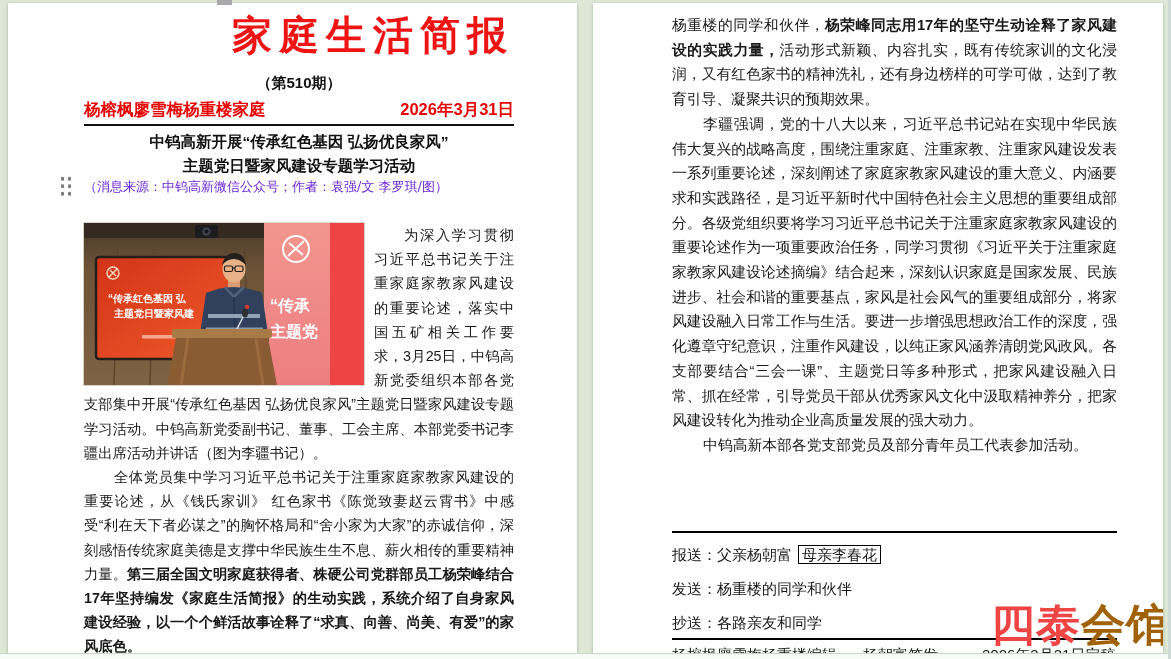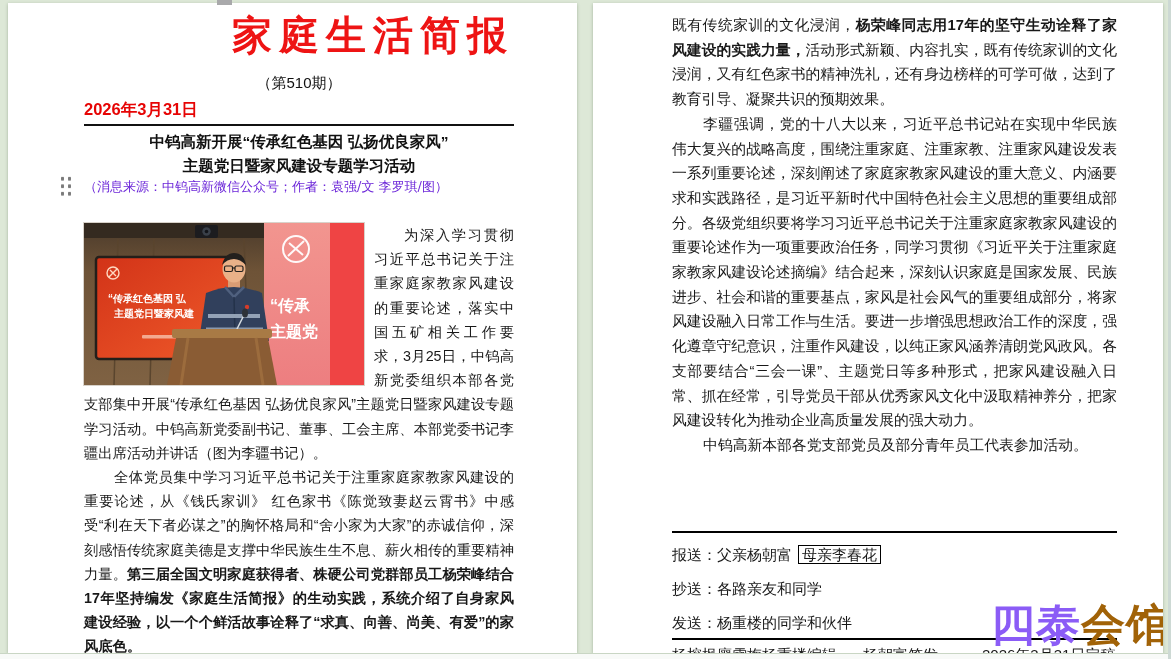--- a/index.html
+++ b/index.html
@@ -15,21 +15,21 @@
   .top-chip{position:absolute;left:217px;top:0;width:15px;height:5px;background:#a9a9ab;}
   .drag-handle{position:absolute;left:50px;top:171px;width:15px;height:22px;
         background-image:radial-gradient(#7b7b7b 1.6px,rgba(0,0,0,0) 1.9px);
         background-size:7px 7.5px;background-position:1px 1px;cursor:move;}
 
   
   .mast-title{position:absolute;left:76px;right:63px;top:6px;text-align:right;
         font-family:"DejaVu Serif","Liberation Serif",serif;font-weight:bold;
         font-size:40px;line-height:52px;color:#ee1414;letter-spacing:7px;}
   .issue{position:absolute;left:76px;right:63px;top:71px;text-align:center;
-        font-weight:normal;font-size:15px;color:#111;}
+        font-weight:bold;font-size:15px;color:#111;}
   .red-row{position:absolute;left:76px;right:63px;top:96px;display:flex;
         justify-content:space-between;font-weight:bold;font-size:16.5px;color:#e60404;}
   .mast-rule{position:absolute;left:76px;right:63px;top:121px;border-top:2px solid #111;}
   .headline{position:absolute;left:76px;right:63px;text-align:center;
         font-weight:bold;font-size:15.5px;color:#111;line-height:23px;}
   .hl1{top:127px;} .hl2{top:151px;}
   .source{position:absolute;left:76px;right:63px;top:175px;text-align:left;
         font-size:13px;color:#6d28d9;font-family:"DejaVu Serif","Liberation Serif",serif;}
 
   
@@ -51,29 +51,30 @@
   .foot-line{line-height:25px;margin-top:9px;}
   .boxed{border:1px solid #000;padding:0 3px;margin-left:6px;}
   .editors-line{line-height:25px;margin-top:2px;display:flex;}
   .editors-line span{margin-right:0;}
   .gap1{width:26px;} .gap2{width:44px;}
   .circ{line-height:21px;text-align:right;padding-right:28px;font-size:14.5px;}
 
   
   .watermark{position:absolute;right:-8px;bottom:-2px;font-size:44px;font-weight:bold;
         letter-spacing:1px;white-space:nowrap;pointer-events:none;}
-  .wm-blue{color:#8b5cf6;} .wm-orange{color:#a16207;}
+  .wm-blue{color:#ef4444;} .wm-orange{color:#a16207;}
 </style>
 </head>
 <body>
 
 <div class="page page-left">
   <div class="mast-title">家庭生活简报</div>
   <div class="issue">（第510期）</div>
   <div class="red-row">
+    <span>杨榕枫廖雪梅杨重楼家庭</span>
     <span>2026年3月31日</span>
   </div>
   <div class="mast-rule"></div>
   <div class="headline hl1">中钨高新开展“传承红色基因 弘扬优良家风”</div>
   <div class="headline hl2">主题党日暨家风建设专题学习活动</div>
   <div class="source kai">（消息来源：中钨高新微信公众号；作者：袁强/文 李罗琪/图）</div>
 
   <div class="lp-body">
     <div class="photo">
       <svg viewBox="0 0 246 162" width="246" height="162">
@@ -147,32 +148,32 @@
     <p class="bp ind"><span>为深入学习贯彻习近平总书记关于注重家庭家教家风建设的重要论述，落实中国五矿相关工作要求，3月25日，中钨高新党委组织本部各党支部集中开展“传承红色基因 弘扬优良家风”主题党日暨家风建设专题学习活动。中钨高新党委副书记、董事、工会主席、本部党委书记李疆出席活动并讲话</span><span class="kai">（图为李疆书记）。</span></p>
     <p class="bp ind"><span>全体党员集中学习习近平总书记关于注重家庭家教家风建设的重要论述，从《钱氏家训》 红色家书《陈觉致妻赵云霄书》中感受“利在天下者必谋之”的胸怀格局和“舍小家为大家”的赤诚信仰，深刻感悟传统家庭美德是支撑中华民族生生不息、薪火相传的重要精神力量。</span><strong>第三届全国文明家庭获得者、株硬公司党群部员工杨荣峰结合17年坚持编发《家庭生活简报》的生动实践，系统介绍了自身家风建设经验，以一个个鲜活故事诠释了“求真、向善、尚美、有爱”的家风底色。</strong></p>
     <p class="bp ind"><span>李疆对本次主题党日活动给予充分肯定。他指出，青年代表的</span></p>
   </div>
 
   <div class="drag-handle" style="position:absolute;"></div>
 </div>
 
 <div class="page page-right">
   <div class="rp-body">
-    <p class="bp"><span>既有传统家训的文化浸润，</span><strong>杨荣峰同志用17年的坚守生动诠释了家风建设的实践力量，</strong><span>活动形式新颖、内容扎实，既有传统家训的文化浸润，又有红色家书的精神洗礼，还有身边榜样的可学可做，达到了教育引导、凝聚共识的预期效果。</span></p>
+    <p class="bp"><span>杨重楼的同学和伙伴，</span><strong>杨荣峰同志用17年的坚守生动诠释了家风建设的实践力量，</strong><span>活动形式新颖、内容扎实，既有传统家训的文化浸润，又有红色家书的精神洗礼，还有身边榜样的可学可做，达到了教育引导、凝聚共识的预期效果。</span></p>
     <p class="bp ind"><span>李疆强调，党的十八大以来，习近平总书记站在实现中华民族伟大复兴的战略高度，围绕注重家庭、注重家教、注重家风建设发表一系列重要论述，深刻阐述了家庭家教家风建设的重大意义、内涵要求和实践路径，是习近平新时代中国特色社会主义思想的重要组成部分。各级党组织要将学习习近平总书记关于注重家庭家教家风建设的重要论述作为一项重要政治任务，同学习贯彻《习近平关于注重家庭家教家风建设论述摘编》结合起来，深刻认识家庭是国家发展、民族进步、社会和谐的重要基点，家风是社会风气的重要组成部分，将家风建设融入日常工作与生活。要进一步增强思想政治工作的深度，强化遵章守纪意识，注重作风建设，以纯正家风涵养清朗党风政风。各支部要结合“三会一课”、主题党日等多种形式，把家风建设融入日常、抓在经常，引导党员干部从优秀家风文化中汲取精神养分，把家风建设转化为推动企业高质量发展的强大动力。</span></p>
     <p class="bp ind"><span>中钨高新本部各党支部党员及部分青年员工代表参加活动。</span></p>
   </div>
 
   <div class="rp-footer">
     <div class="rule"></div>
     <div class="foot-line">
       <span>报送：父亲杨朝富</span><span class="boxed">母亲李春花</span>
     </div>
+    <div class="foot-line">发送：杨重楼的同学和伙伴</div>
     <div class="foot-line">抄送：各路亲友和同学</div>
-    <div class="foot-line">发送：杨重楼的同学和伙伴</div>
     <div class="rule" style="margin-top:3px;"></div>
     <div class="editors-line">
       <span>杨榕枫廖雪梅杨重楼编辑</span>
       <span class="gap1"></span>
       <span>杨朝富签发</span>
       <span class="gap2"></span>
       <span>2026年3月31日定稿</span>
     </div>
     <div class="circ">（共发行5000份）</div>
   </div>

